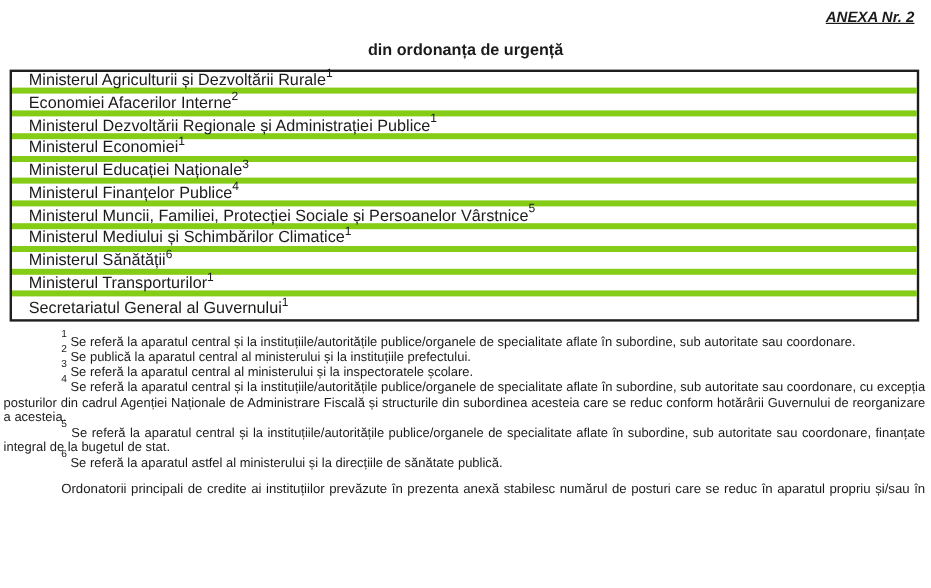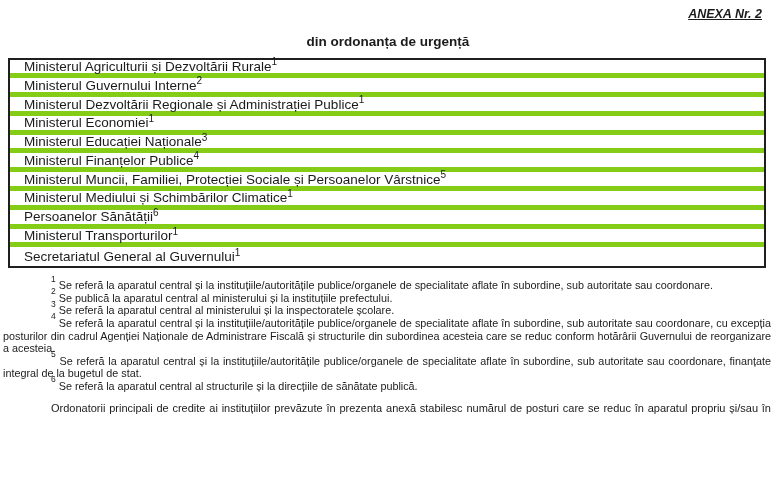--- a/index.html
+++ b/index.html
@@ -95,21 +95,21 @@
   <div class="doc-title">
     <div>din ordonanța de urgență</div>
   </div>
 
   <div class="inst-table">
     <div class="inst-row">
         <span>Ministerul Agriculturii și Dezvoltării Rurale</span>
         <sup>1</sup>
       </div>
     <div class="inst-row">
-        <span>Ministerul Guvernului Interne</span>
+        <span>Economiei Afacerilor Interne</span>
         <sup>2</sup>
       </div>
     <div class="inst-row">
         <span>Ministerul Dezvoltării Regionale și Administrației Publice</span>
         <sup>1</sup>
       </div>
     <div class="inst-row">
         <span>Ministerul Economiei</span>
         <sup>1</sup>
       </div>
@@ -123,39 +123,39 @@
       </div>
     <div class="inst-row">
         <span>Ministerul Muncii, Familiei, Protecției Sociale și Persoanelor Vârstnice</span>
         <sup>5</sup>
       </div>
     <div class="inst-row">
         <span>Ministerul Mediului și Schimbărilor Climatice</span>
         <sup>1</sup>
       </div>
     <div class="inst-row">
-        <span>Persoanelor Sănătății</span>
+        <span>Ministerul Sănătății</span>
         <sup>6</sup>
       </div>
     <div class="inst-row">
         <span>Ministerul Transporturilor</span>
         <sup>1</sup>
       </div>
     <div class="inst-row">
         <span>Secretariatul General al Guvernului</span>
         <sup>1</sup>
       </div>
   </div>
 
   <div class="footnotes">
     <p class="footnote"><sup>1</sup> <span>Se referă la aparatul central și la instituțiile/autoritățile publice/organele de specialitate aflate în subordine, sub autoritate sau coordonare.</span></p>
     <p class="footnote"><sup>2</sup> <span>Se publică la aparatul central al ministerului și la instituțiile prefectului.</span></p>
     <p class="footnote"><sup>3</sup> <span>Se referă la aparatul central al ministerului și la inspectoratele școlare.</span></p>
     <p class="footnote"><sup>4</sup> <span>Se referă la aparatul central și la instituțiile/autoritățile publice/organele de specialitate aflate în subordine, sub autoritate sau coordonare, cu excepția posturilor din cadrul Agenției Naționale de Administrare Fiscală și structurile din subordinea acesteia care se reduc conform hotărârii Guvernului de reorganizare a acesteia.</span></p>
     <p class="footnote"><sup>5</sup> <span>Se referă la aparatul central și la instituțiile/autoritățile publice/organele de specialitate aflate în subordine, sub autoritate sau coordonare, finanțate integral de la bugetul de stat.</span></p>
-    <p class="footnote"><sup>6</sup> <span>Se referă la aparatul central al structurile și la direcțiile de sănătate publică.</span></p>
+    <p class="footnote"><sup>6</sup> <span>Se referă la aparatul astfel al ministerului și la direcțiile de sănătate publică.</span></p>
   </div>
 
   <div class="nota-section">
     <p class="nota-text">Ordonatorii principali de credite ai instituțiilor prevăzute în prezenta anexă stabilesc numărul de posturi care se reduc în aparatul propriu și/sau în instituțiile și autoritățile din subordine, sub autoritate, în coordonare sau finanțate prin bugetul acestora, în conformitate cu analizele proprii, astfel încât să reflecte reducerea cu 4% a numărului total de posturi ocupate.</p>
   </div>
 
 </div>
 
 </body></html>

